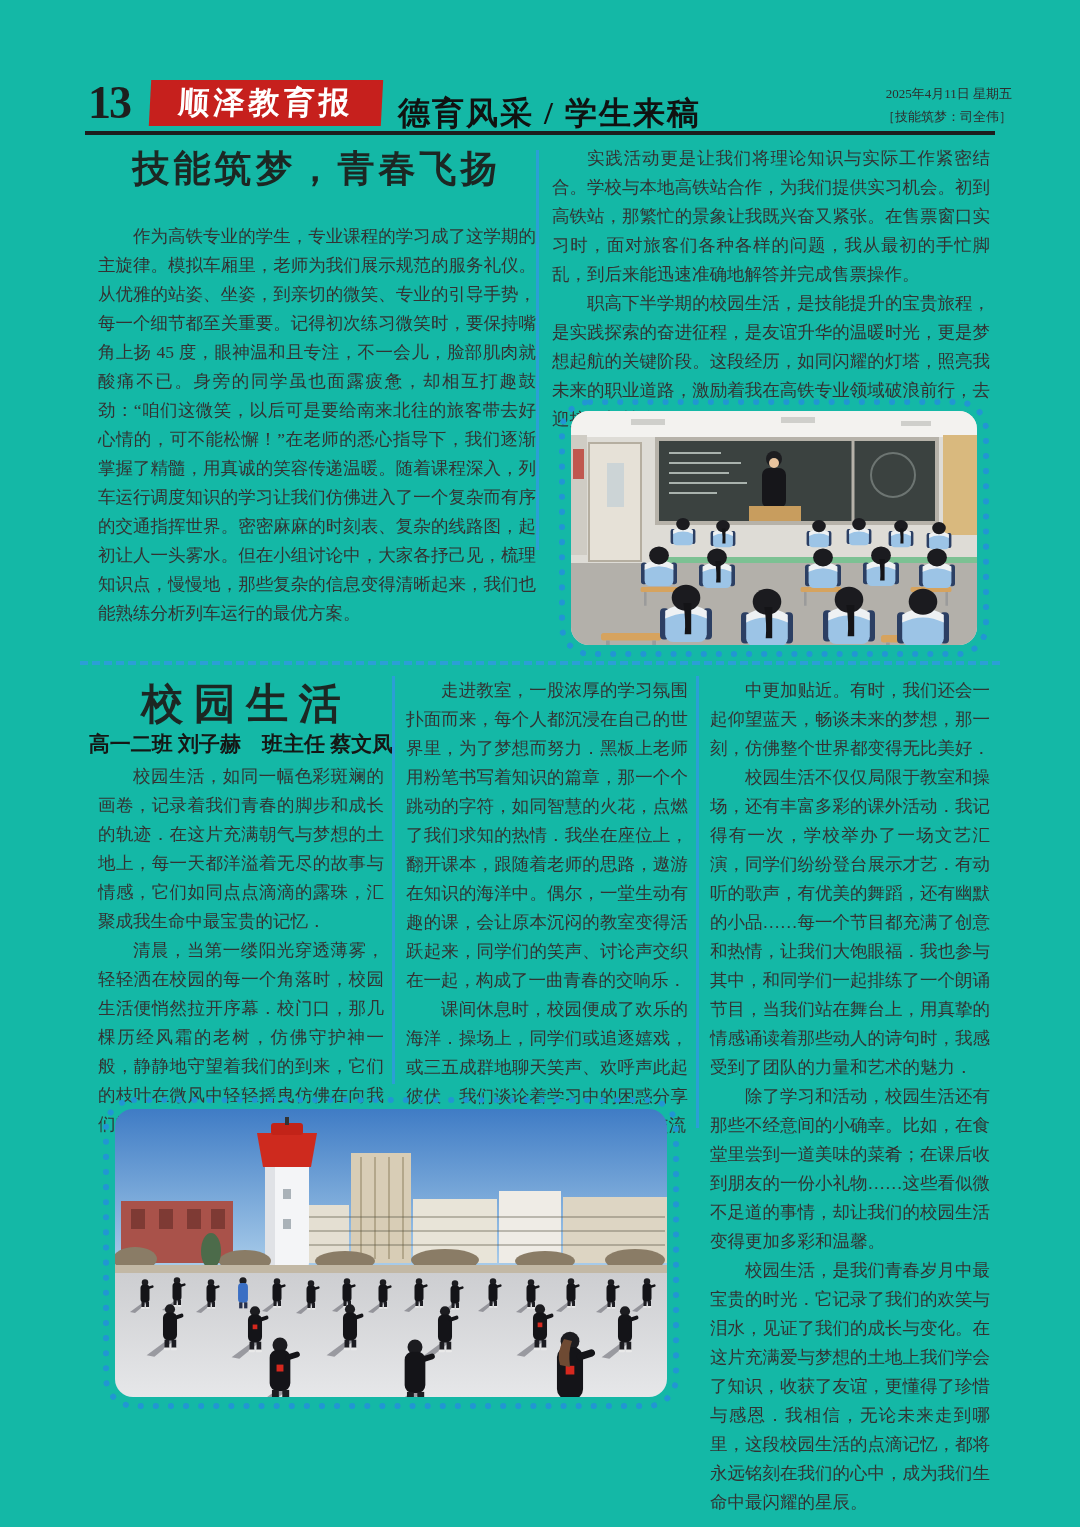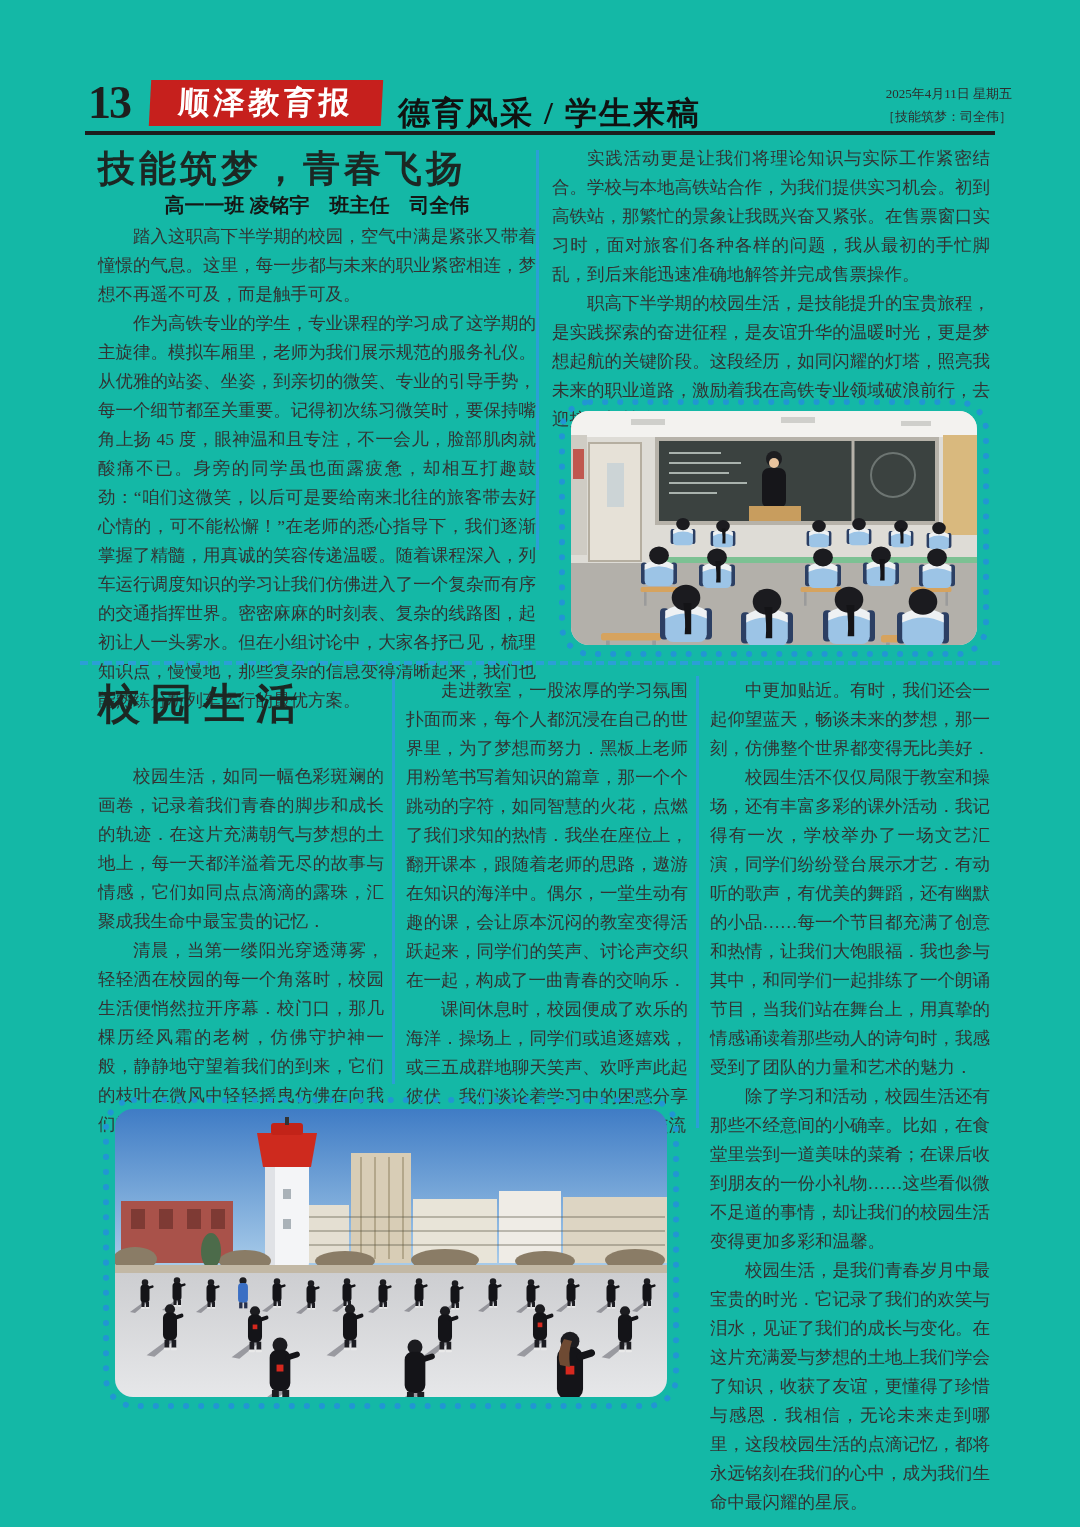--- a/index.html
+++ b/index.html
@@ -8,21 +8,21 @@
   .abs{position:absolute;}
   
   .pageno{left:88px;top:76px;font-size:46px;font-weight:900;color:#1d1f1e;letter-spacing:-2px;}
   .masthead{left:150px;top:80px;width:232px;height:46px;background:#c6201d;color:#fff;
             display:flex;align-items:center;justify-content:center;font-size:31px;font-weight:900;
             letter-spacing:4px;transform:skewX(-3deg);}
   .section-title{left:398px;top:92px;font-size:32px;font-weight:900;color:#101211;letter-spacing:2px;}
   .dateblock{right:85px;top:82px;text-align:right;font-size:13px;color:#2e2e2e;line-height:23px;}
   .head-rule{left:85px;top:131px;width:910px;height:4px;background:#1c1e1d;}
   
-  .a-title{font-weight:900;color:#1c2723;}
+  .a-title{font-weight:900;color:#1c2723;text-align:center;}
   .a-byline{font-weight:800;color:#151715;text-align:center;}
   .body-text p{margin:0;text-indent:2em;text-align:justify;font-size:17.5px;line-height:29px;color:#333;}
   .vdiv{width:3px;background:#2b9fd6;}
   .dash-sep{left:80px;top:661px;width:920px;height:0;border-top:4px dashed #2b9fd6;}
   
   .frame{position:absolute;}
   .frame .photo{position:absolute;left:13px;top:13px;right:13px;bottom:13px;border-radius:18px;overflow:hidden;}
   .frame svg.dots{position:absolute;left:0;top:0;}
   .photo svg{display:block;}
 </style>
@@ -34,24 +34,22 @@
   <div class="abs pageno">13</div>
   <div class="abs masthead">顺泽教育报</div>
   <div class="abs section-title">德育风采 / 学生来稿</div>
   <div class="abs dateblock">
     <div>2025年4月11日 星期五</div>
     <div>［技能筑梦：司全伟］</div>
   </div>
   <div class="abs head-rule"></div>
 
   <div class="abs a-title" style="left:98px;top:144px;width:438px;font-size:37px;letter-spacing:4px;">技能筑梦，青春飞扬</div>
-  <div class="abs a-byline" style="left:98px;top:192px;width:438px;font-size:20px;">高一一班 凌铭宇　班主任　司全伟</div>
 
   <div class="abs body-text" style="left:98px;top:222px;width:438px;">
-    <p>踏入这职高下半学期的校园，空气中满是紧张又带着憧憬的气息。这里，每一步都与未来的职业紧密相连，梦想不再遥不可及，而是触手可及。</p>
     <p>作为高铁专业的学生，专业课程的学习成了这学期的主旋律。模拟车厢里，老师为我们展示规范的服务礼仪。从优雅的站姿、坐姿，到亲切的微笑、专业的引导手势，每一个细节都至关重要。记得初次练习微笑时，要保持嘴角上扬 45 度，眼神温和且专注，不一会儿，脸部肌肉就酸痛不已。身旁的同学虽也面露疲惫，却相互打趣鼓劲：“咱们这微笑，以后可是要给南来北往的旅客带去好心情的，可不能松懈！”在老师的悉心指导下，我们逐渐掌握了精髓，用真诚的笑容传递温暖。随着课程深入，列车运行调度知识的学习让我们仿佛进入了一个复杂而有序的交通指挥世界。密密麻麻的时刻表、复杂的线路图，起初让人一头雾水。但在小组讨论中，大家各抒己见，梳理知识点，慢慢地，那些复杂的信息变得清晰起来，我们也能熟练分析列车运行的最优方案。</p>
   </div>
 
   <div class="abs vdiv" style="left:536px;top:150px;height:400px;"></div>
 
   <div class="abs body-text" style="left:552px;top:144px;width:438px;">
     <p>实践活动更是让我们将理论知识与实际工作紧密结合。学校与本地高铁站合作，为我们提供实习机会。初到高铁站，那繁忙的景象让我既兴奋又紧张。在售票窗口实习时，面对旅客们各种各样的问题，我从最初的手忙脚乱，到后来能迅速准确地解答并完成售票操作。</p>
     <p>职高下半学期的校园生活，是技能提升的宝贵旅程，是实践探索的奋进征程，是友谊升华的温暖时光，更是梦想起航的关键阶段。这段经历，如同闪耀的灯塔，照亮我未来的职业道路，激励着我在高铁专业领域破浪前行，去迎接更加灿烂的明天。</p>
   </div>
 
@@ -130,20 +128,21 @@
       </svg>
     </div>
     <svg class="dots" width="432" height="260">
       <rect x="4" y="4" width="424" height="252" rx="28" fill="none" stroke="#2196d3" stroke-width="6" stroke-dasharray="0.1 15" stroke-linecap="round"></rect>
     </svg>
   </div>
 
   <div class="abs dash-sep"></div>
 
   <div class="abs a-title" style="left:98px;top:676px;width:286px;font-size:42px;">校 园 生 活</div>
+  <div class="abs a-byline" style="left:88px;top:730px;width:306px;font-size:21px;">高一二班 刘子赫　班主任 蔡文凤</div>
 
   <div class="abs body-text" style="left:98px;top:762px;width:286px;">
     <p>校园生活，如同一幅色彩斑斓的画卷，记录着我们青春的脚步和成长的轨迹．在这片充满朝气与梦想的土地上，每一天都洋溢着无尽的故事与情感，它们如同点点滴滴的露珠，汇聚成我生命中最宝贵的记忆．</p>
     <p>清晨，当第一缕阳光穿透薄雾，轻轻洒在校园的每一个角落时，校园生活便悄然拉开序幕．校门口，那几棵历经风霜的老树，仿佛守护神一般，静静地守望着我们的到来，它们的枝叶在微风中轻轻摇曳仿佛在向我们问好．</p>
   </div>
 
   <div class="abs vdiv" style="left:392px;top:676px;height:408px;"></div>
 
   <div class="abs body-text" style="left:406px;top:676px;width:282px;">
     <p>走进教室，一股浓厚的学习氛围扑面而来，每个人都沉浸在自己的世界里，为了梦想而努力．黑板上老师用粉笔书写着知识的篇章，那一个个跳动的字符，如同智慧的火花，点燃了我们求知的热情．我坐在座位上，翻开课本，跟随着老师的思路，遨游在知识的海洋中。偶尔，一堂生动有趣的课，会让原本沉闷的教室变得活跃起来，同学们的笑声、讨论声交织在一起，构成了一曲青春的交响乐．</p>

